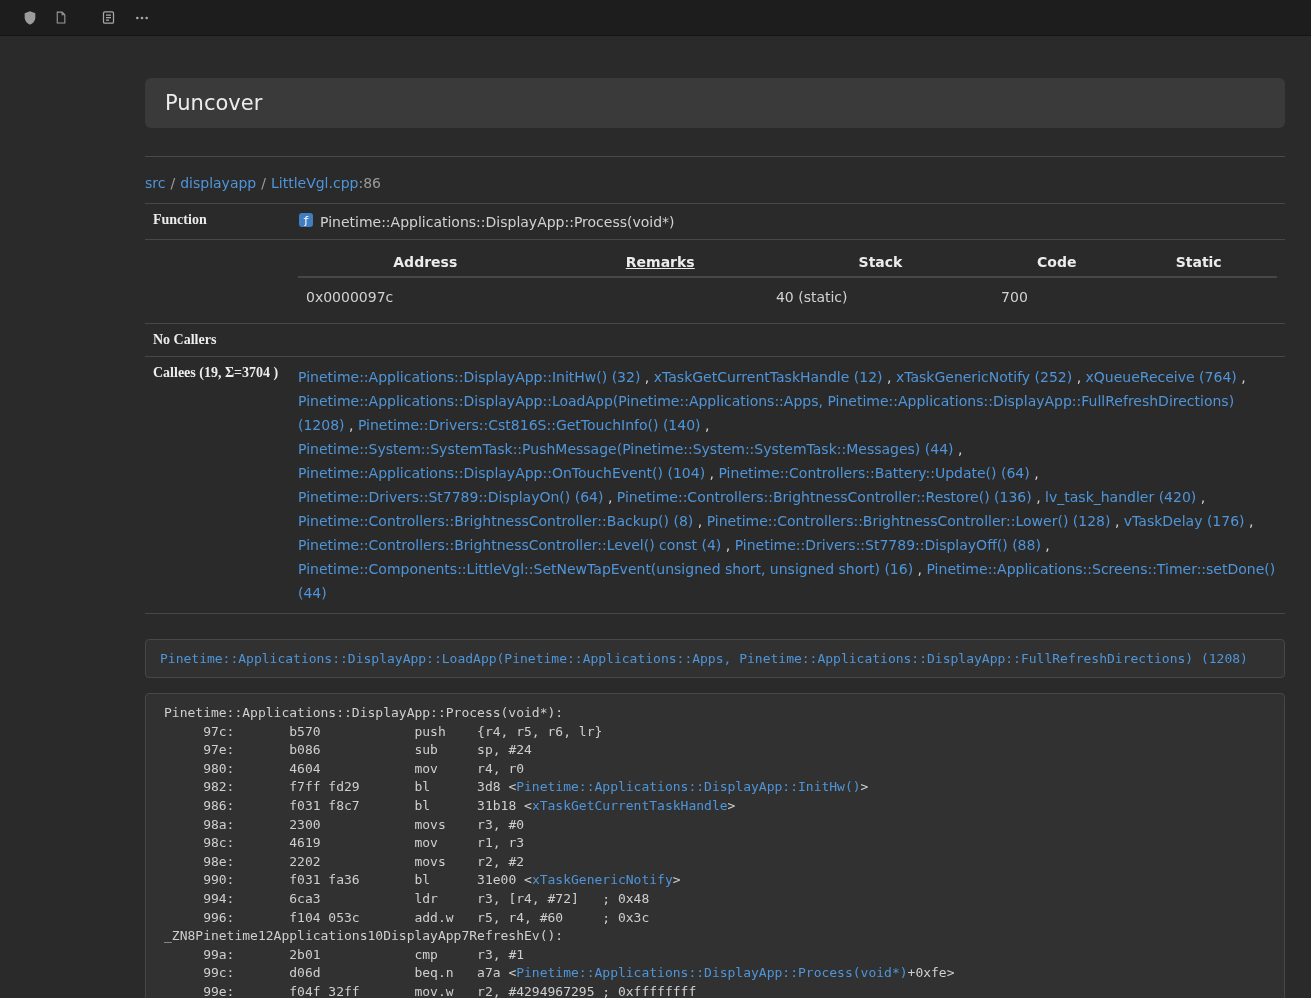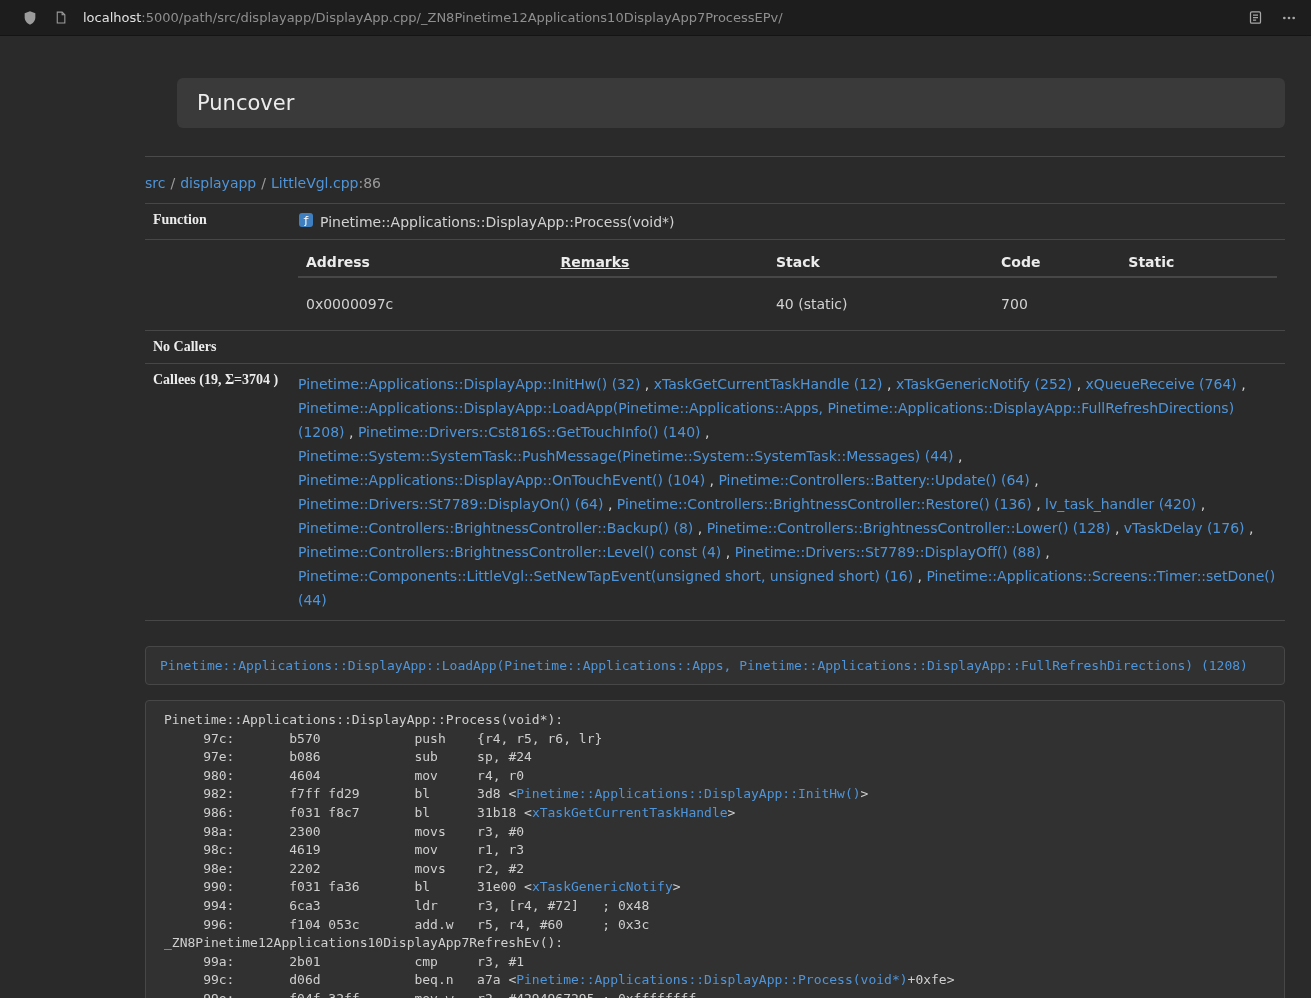--- a/index.html
+++ b/index.html
@@ -20,37 +20,37 @@
   }
   .bar-icon{display:flex;align-items:center;margin-right:16px;cursor:pointer;}
   .bar-icon svg{display:block;}
   .url{flex:1;font-size:13px;white-space:nowrap;overflow:hidden;cursor:text;}
   .url .host{color:#e2e2e2;}
   .url .path{color:#8f8f8f;}
   .bar-right{display:flex;align-items:center;}
   .bar-right .bar-icon{margin-right:0;margin-left:18px;}
   
   .content{margin-left:145px;width:1140px;padding-top:42px;}
-  .jumbotron{background:var(--panel-bg);border-radius:6px;padding:13px 20px;margin-bottom:28px;margin-left:32px;}
+  .jumbotron{background:var(--panel-bg);border-radius:6px;padding:13px 20px;margin-bottom:28px;}
   .app-title{font-size:21px;color:var(--heading);}
   hr.divider{border:0;border-top:1px solid #4a4a4a;margin:0 0 18px;}
   .breadcrumb{font-size:14px;margin:0 0 12px;}
   .breadcrumb .sep{color:var(--muted);margin:0 5px;}
   .breadcrumb .muted{color:var(--muted);}
   a.lnk{color:var(--link);text-decoration:none;}
   
   table.info-table{width:100%;border-collapse:collapse;font-size:14px;border-bottom:1px solid var(--border);}
   .info-table > tbody > tr > th,
   .info-table > tbody > tr > td{border-top:1px solid var(--border);padding:8px;text-align:left;vertical-align:top;}
   .info-table > tbody > tr > th{font-weight:bold;color:var(--heading);width:145px;font-family:Liberation Serif, serif;}
   .sym{display:inline-flex;align-items:center;gap:6px;}
   .callees{line-height:24px;}
   table.nested-table{width:100%;border-collapse:collapse;}
-  .nested-table th{border-bottom:2px solid var(--border);padding:6px 8px;text-align:left;font-weight:bold;color:var(--heading);}
-  .nested-table td{padding:18px 8px 10px;}
+  .nested-table th{border-bottom:2px solid var(--border);padding:6px 8px;text-align:center;font-weight:bold;color:var(--heading);}
+  .nested-table td{padding:11px 8px 10px;}
   .nested-table th:nth-child(1){width:26%;}
   .nested-table th:nth-child(2){width:22%;text-decoration:underline;}
   .nested-table th:nth-child(3){width:23%;}
   .nested-table th:nth-child(4){width:13%;}
   
   .well{
     background:var(--box-bg);border:1px solid var(--border);border-radius:4px;
     padding:9px 14px;margin:25px 0 15px;
     font-family:"DejaVu Sans Mono","Liberation Mono",monospace;font-size:13px;line-height:19px;
     white-space:nowrap;overflow:hidden;
@@ -71,23 +71,20 @@
     <svg width="16" height="16" viewBox="0 0 24 24" fill="#9c9c9c">
         <path d="M12 2 4 5v6c0 5 3.4 9.4 8 11 4.6-1.6 8-6 8-11V5l-8-3z"></path>
       </svg>
   </span>
   <span class="bar-icon">
     <svg width="13" height="15" viewBox="0 0 24 24" fill="none" stroke="#9c9c9c" stroke-width="2">
         <path d="M6 2h9l5 5v15H6z"></path>
         <path d="M15 2v5h5"></path>
       </svg>
   </span>
-  <div class="url">
-    <span class="host">localhost</span><span class="path">:5000/path/src/displayapp/DisplayApp.cpp/_ZN8Pinetime12Applications10DisplayApp7ProcessEPv/</span>
-  </div>
   <div class="bar-right">
     <span class="bar-icon">
       <svg width="15" height="15" viewBox="0 0 24 24" fill="none" stroke="#a8a8a8" stroke-width="2">
           <rect x="4" y="3" width="16" height="18" rx="2"></rect>
           <path d="M8 8h8M8 12h8M8 16h5"></path>
         </svg>
     </span>
     <span class="bar-icon">
       <svg width="16" height="16" viewBox="0 0 24 24" fill="#a8a8a8">
           <circle cx="5" cy="12" r="2"></circle>

